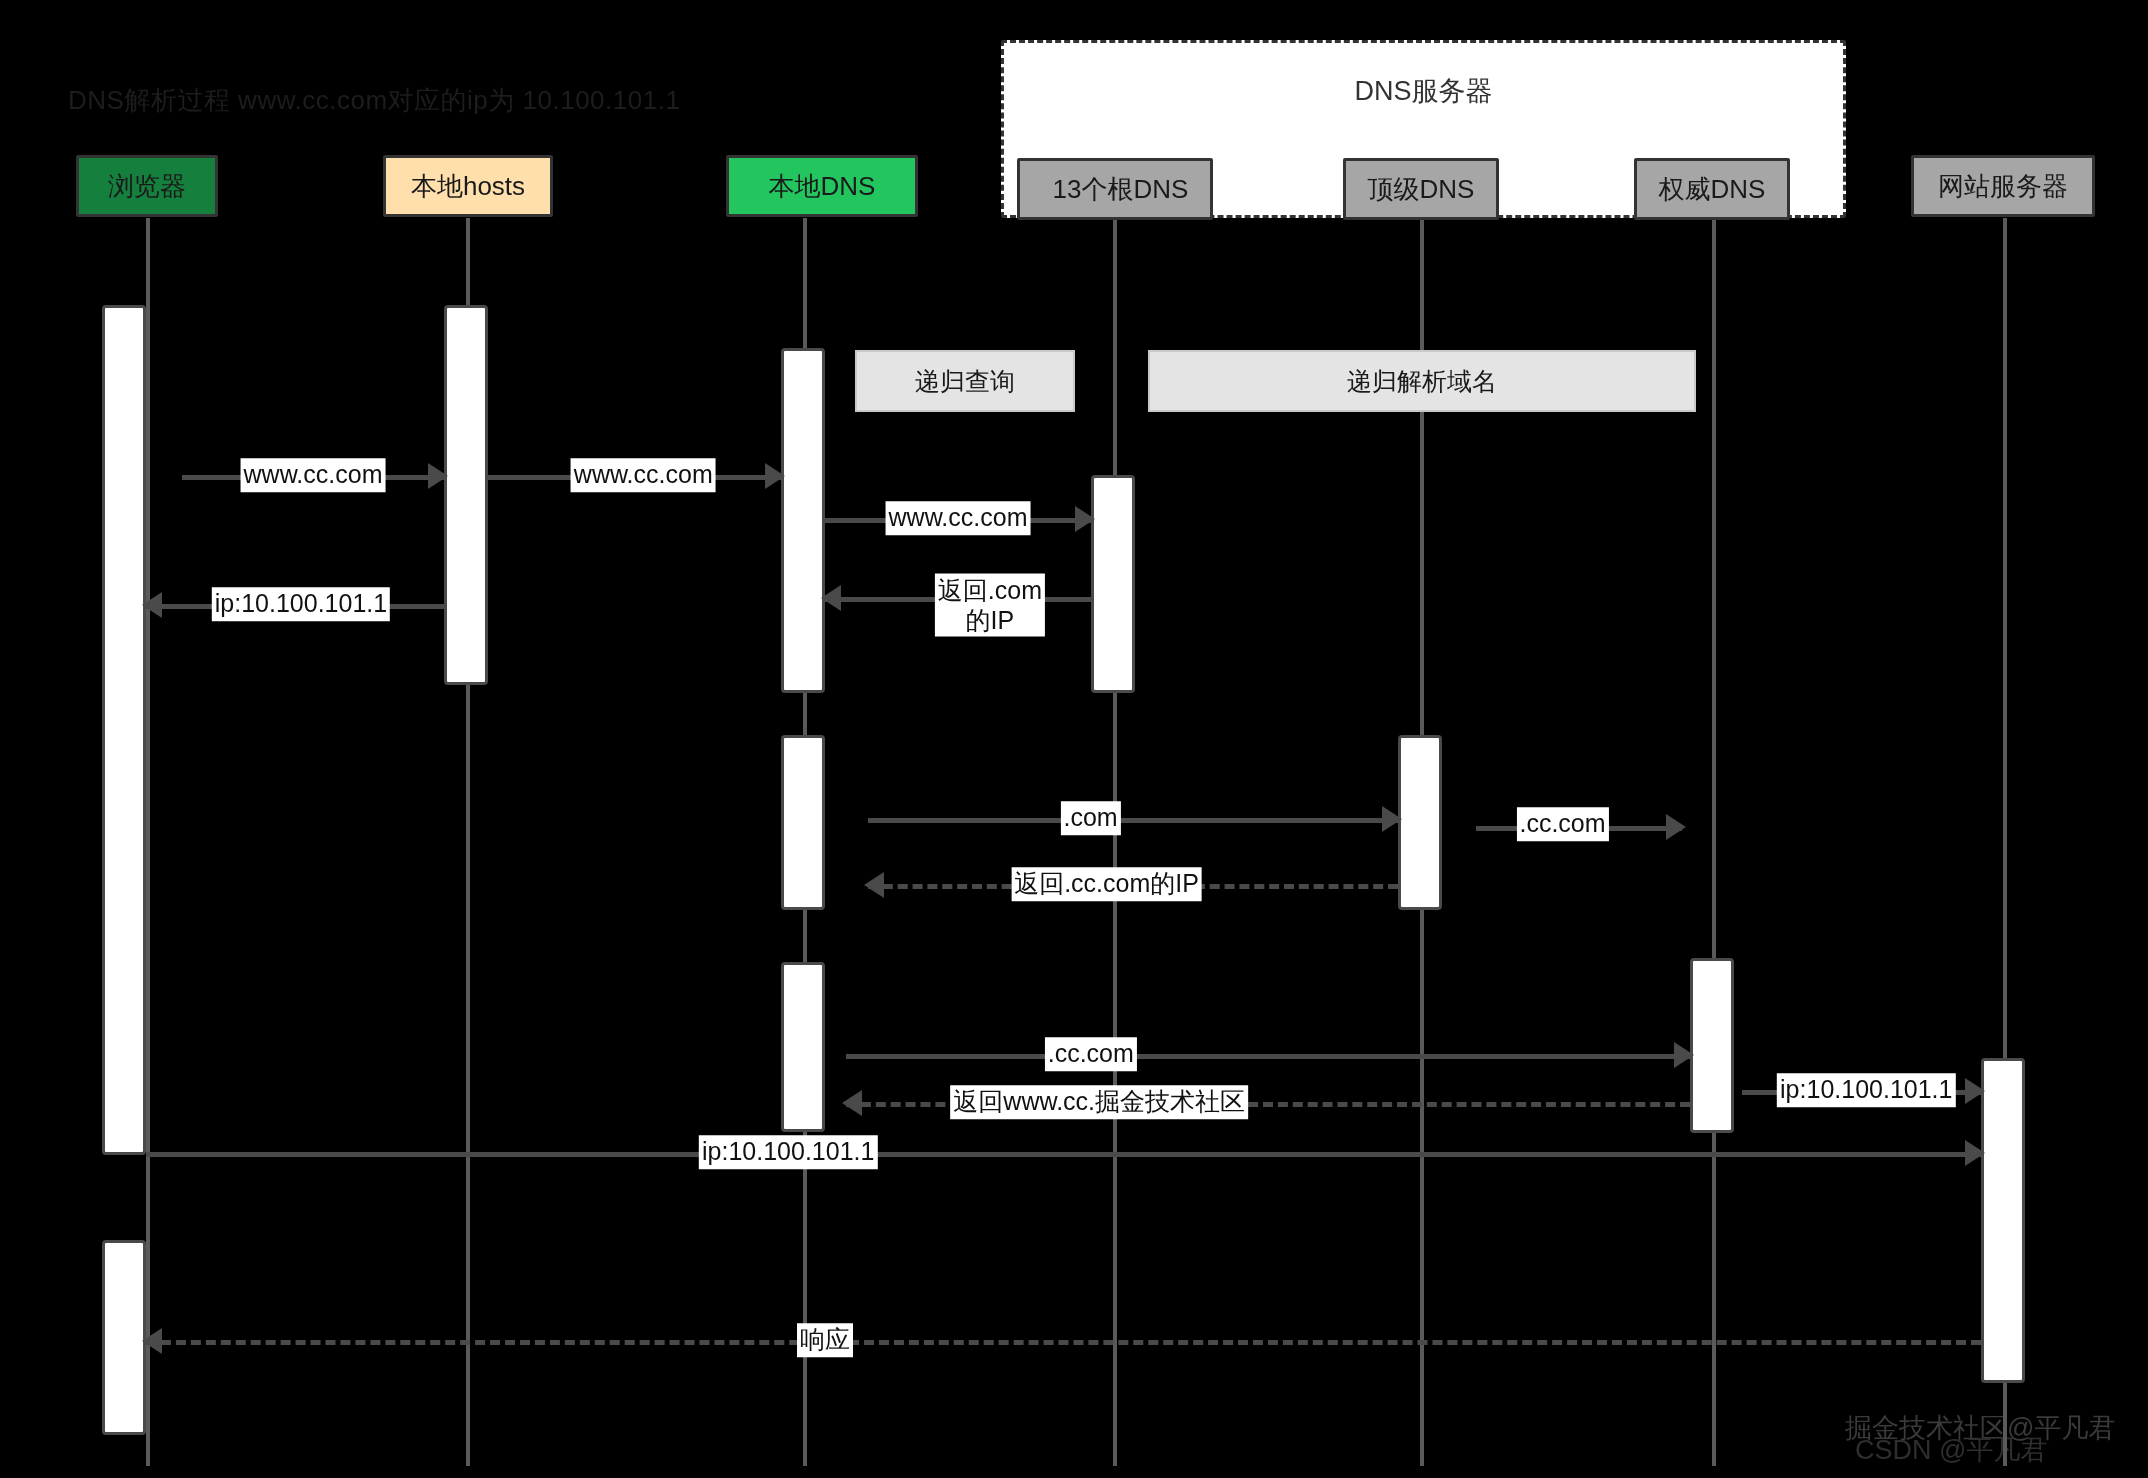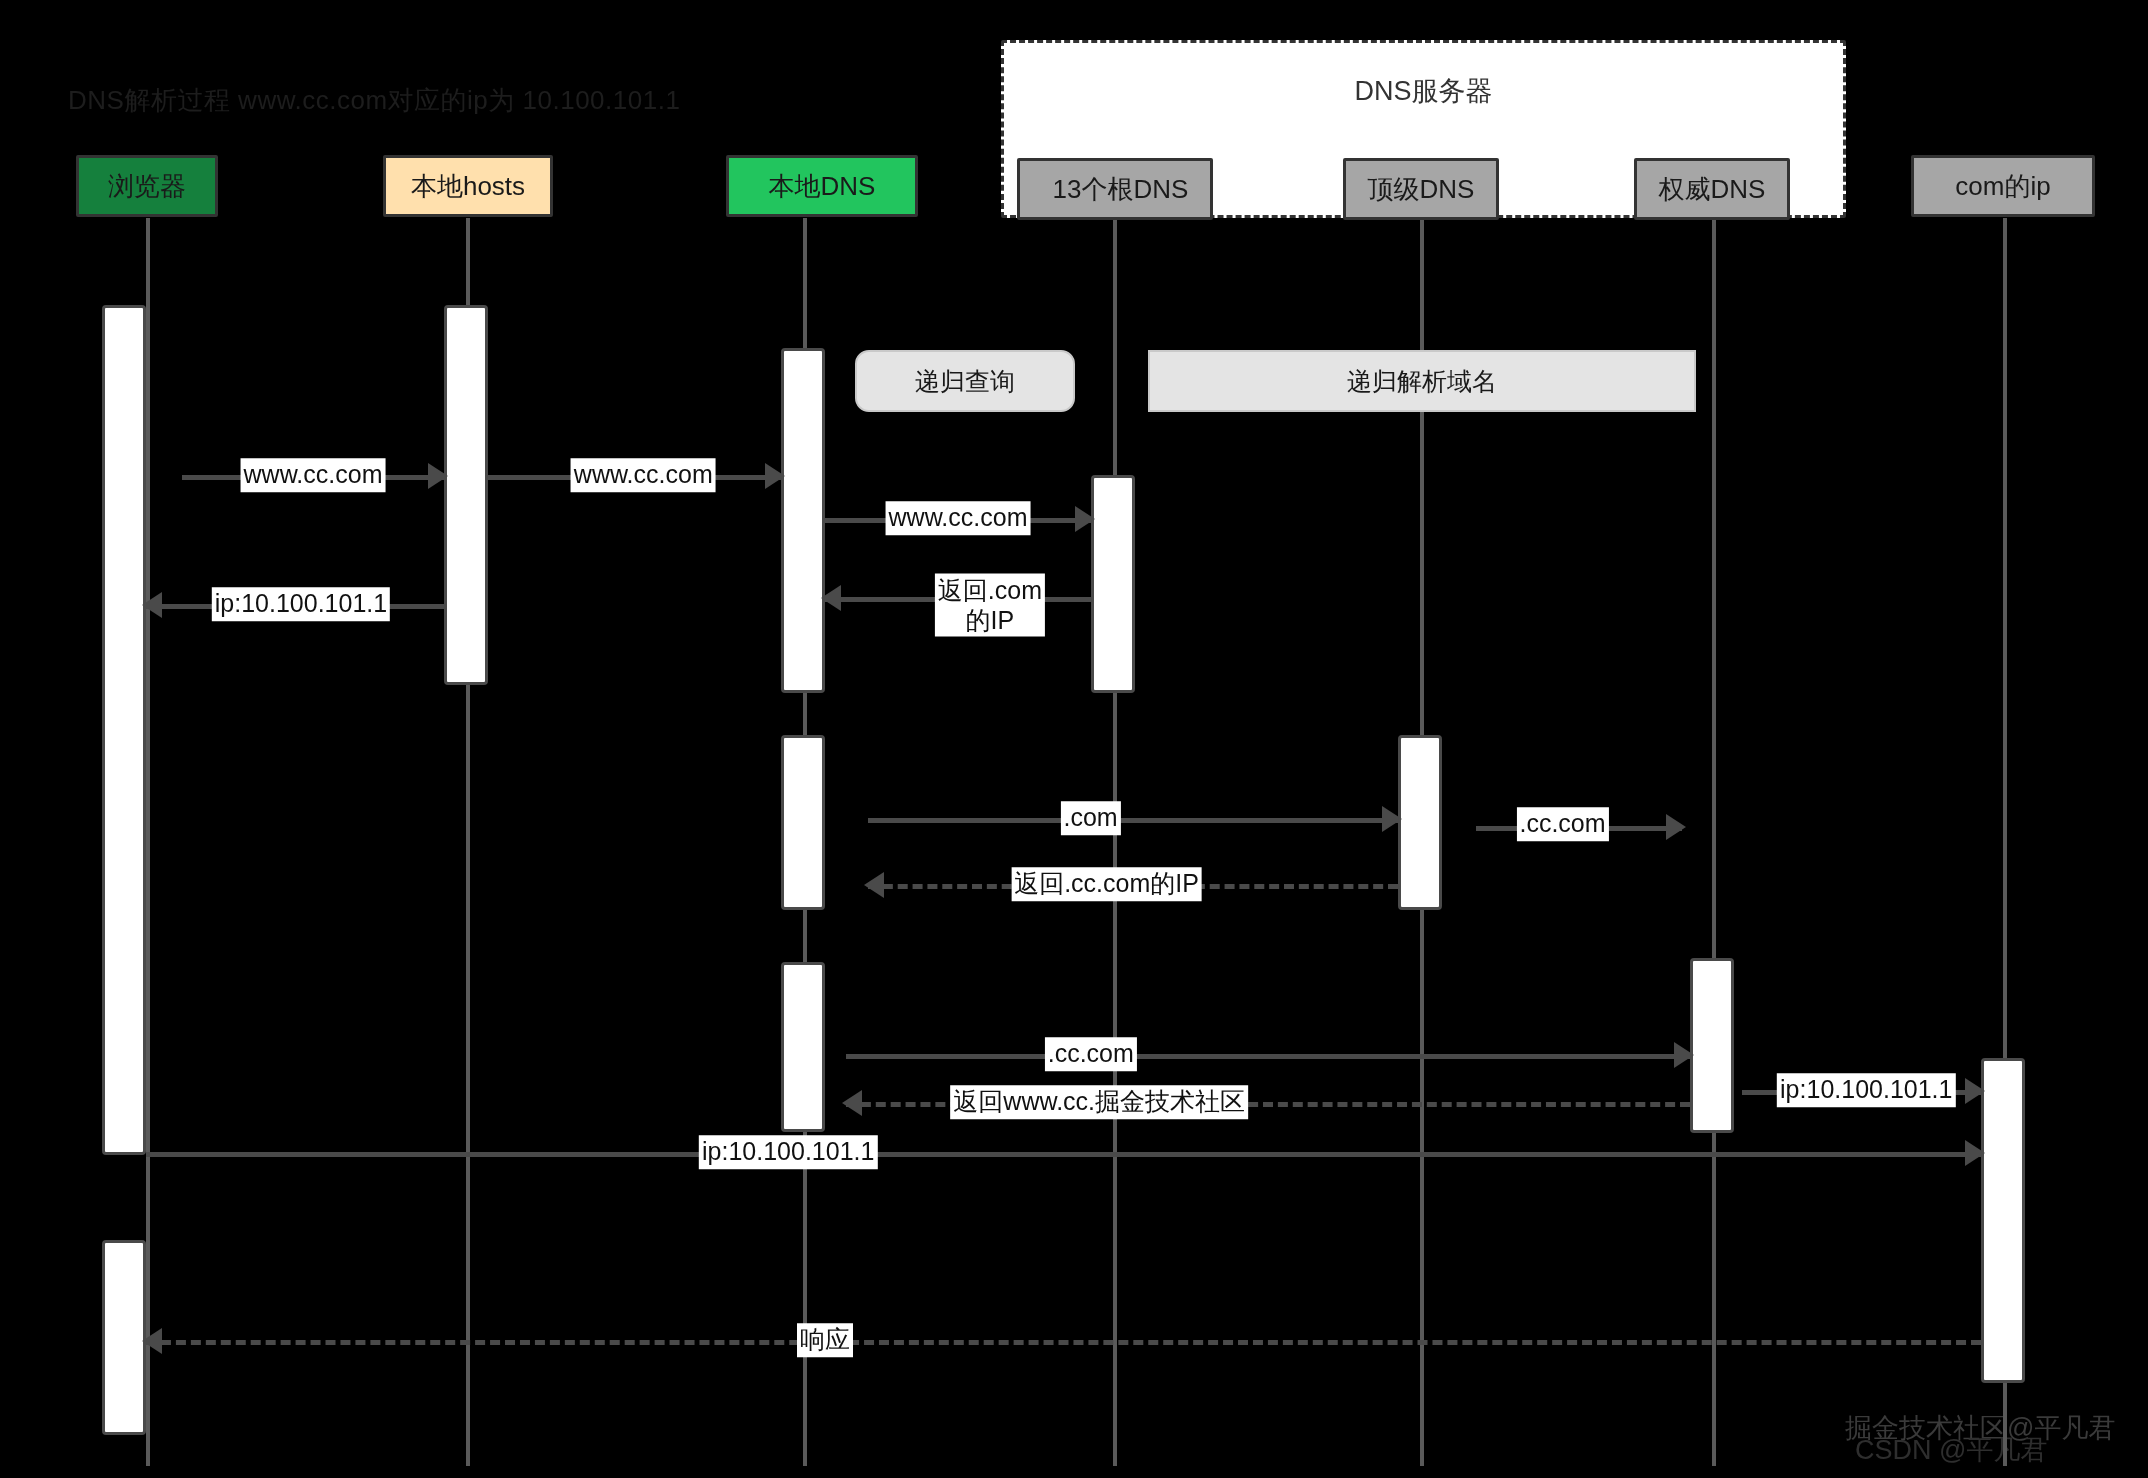--- a/index.html
+++ b/index.html
@@ -168,41 +168,41 @@
 
   <div class="participant" style="left:1343px; top:158px; width:156px; background:#a6a6a6;">
     <span>顶级DNS</span>
   </div>
 
   <div class="participant" style="left:1634px; top:158px; width:156px; background:#a6a6a6;">
     <span>权威DNS</span>
   </div>
 
   <div class="participant" style="left:1911px; top:155px; width:184px; background:#a6a6a6;">
-    <span>com的ip</span>
+    <span>网站服务器</span>
   </div>
 
   <div class="activation" style="left:102px; top:305px;  height:850px;"></div>
   <div class="activation" style="left:102px; top:1240px; height:195px;"></div>
 
   <div class="activation" style="left:444px; top:305px;  height:380px;"></div>
 
   <div class="activation" style="left:781px; top:348px;  height:345px;"></div>
   <div class="activation" style="left:781px; top:735px;  height:175px;"></div>
   <div class="activation" style="left:781px; top:962px;  height:170px;"></div>
 
   <div class="activation" style="left:1091px; top:475px; height:218px;"></div>
 
   <div class="activation" style="left:1398px; top:735px; height:175px;"></div>
 
   <div class="activation" style="left:1690px; top:958px; height:175px;"></div>
 
   <div class="activation" style="left:1981px; top:1058px; height:325px;"></div>
 
-  <div class="note" style="left:855px; top:350px; width:220px; height:62px;border-radius:14px;">
+  <div class="note" style="left:855px; top:350px; width:220px; height:62px;">
     <span>递归查询</span>
   </div>
 
   <div class="note" style="left:1148px; top:350px; width:548px; height:62px;">
     <span>递归解析域名</span>
   </div>
 
   <div class="msg" style="left:182px; top:475px; width:262px;">
     <div class="line"></div>
     <div class="head right"></div>

